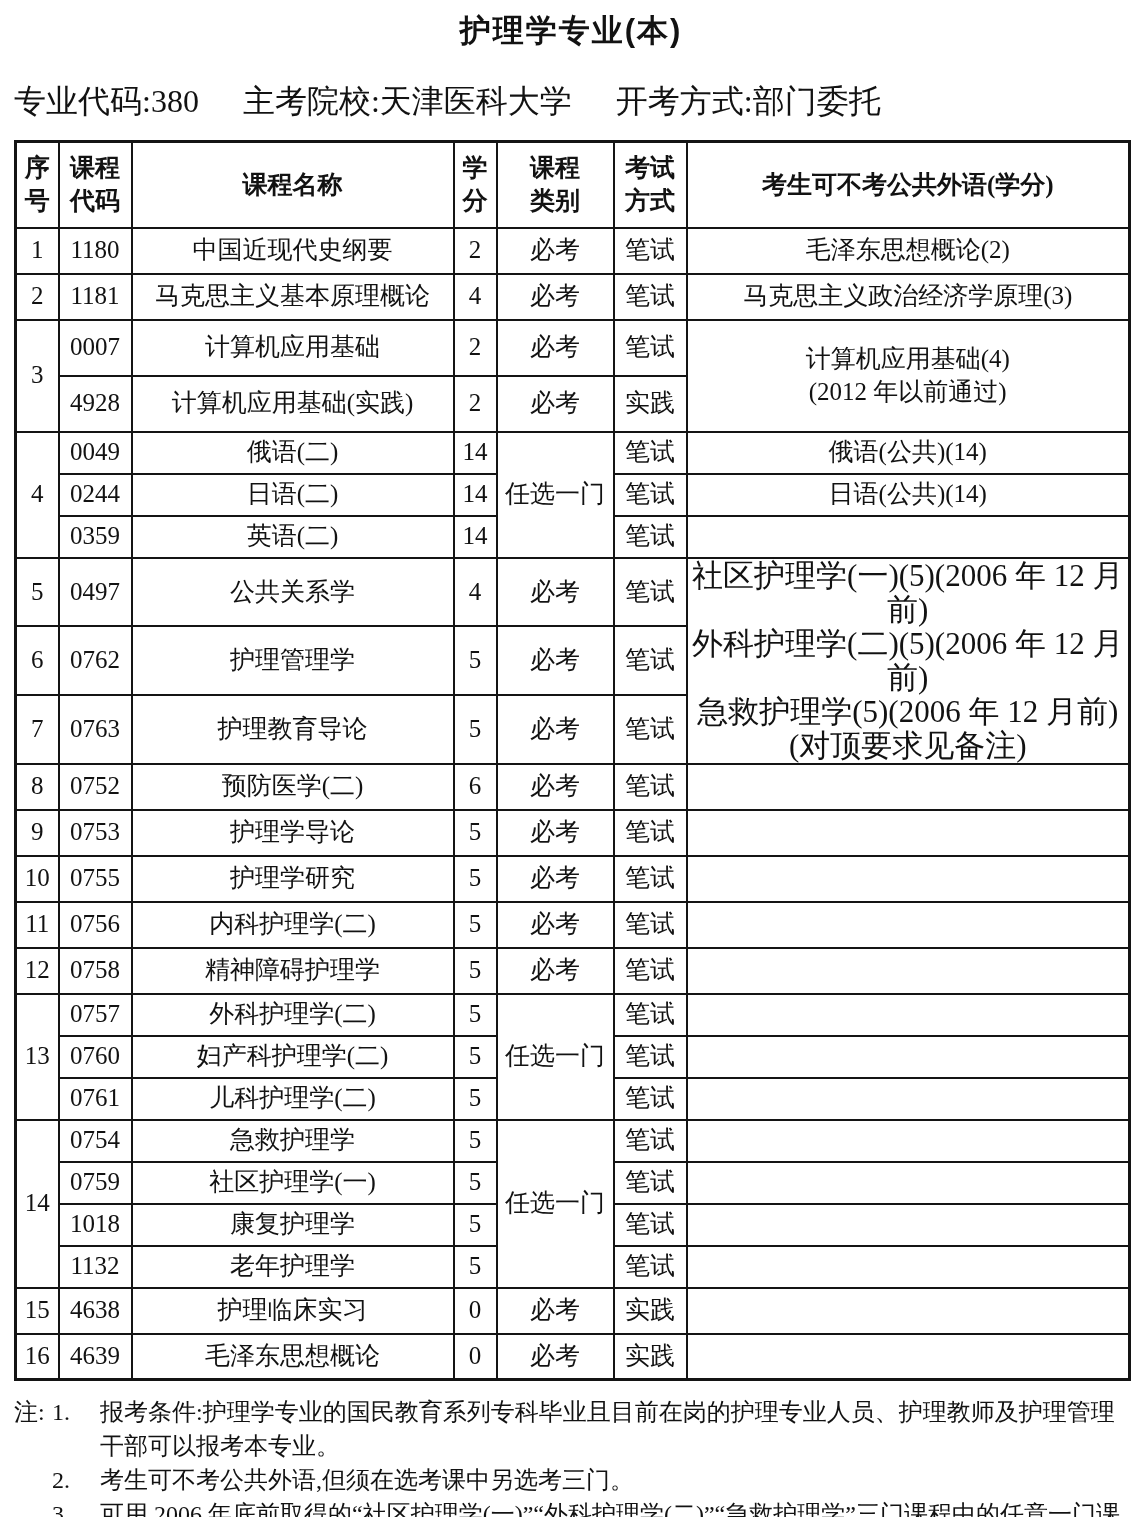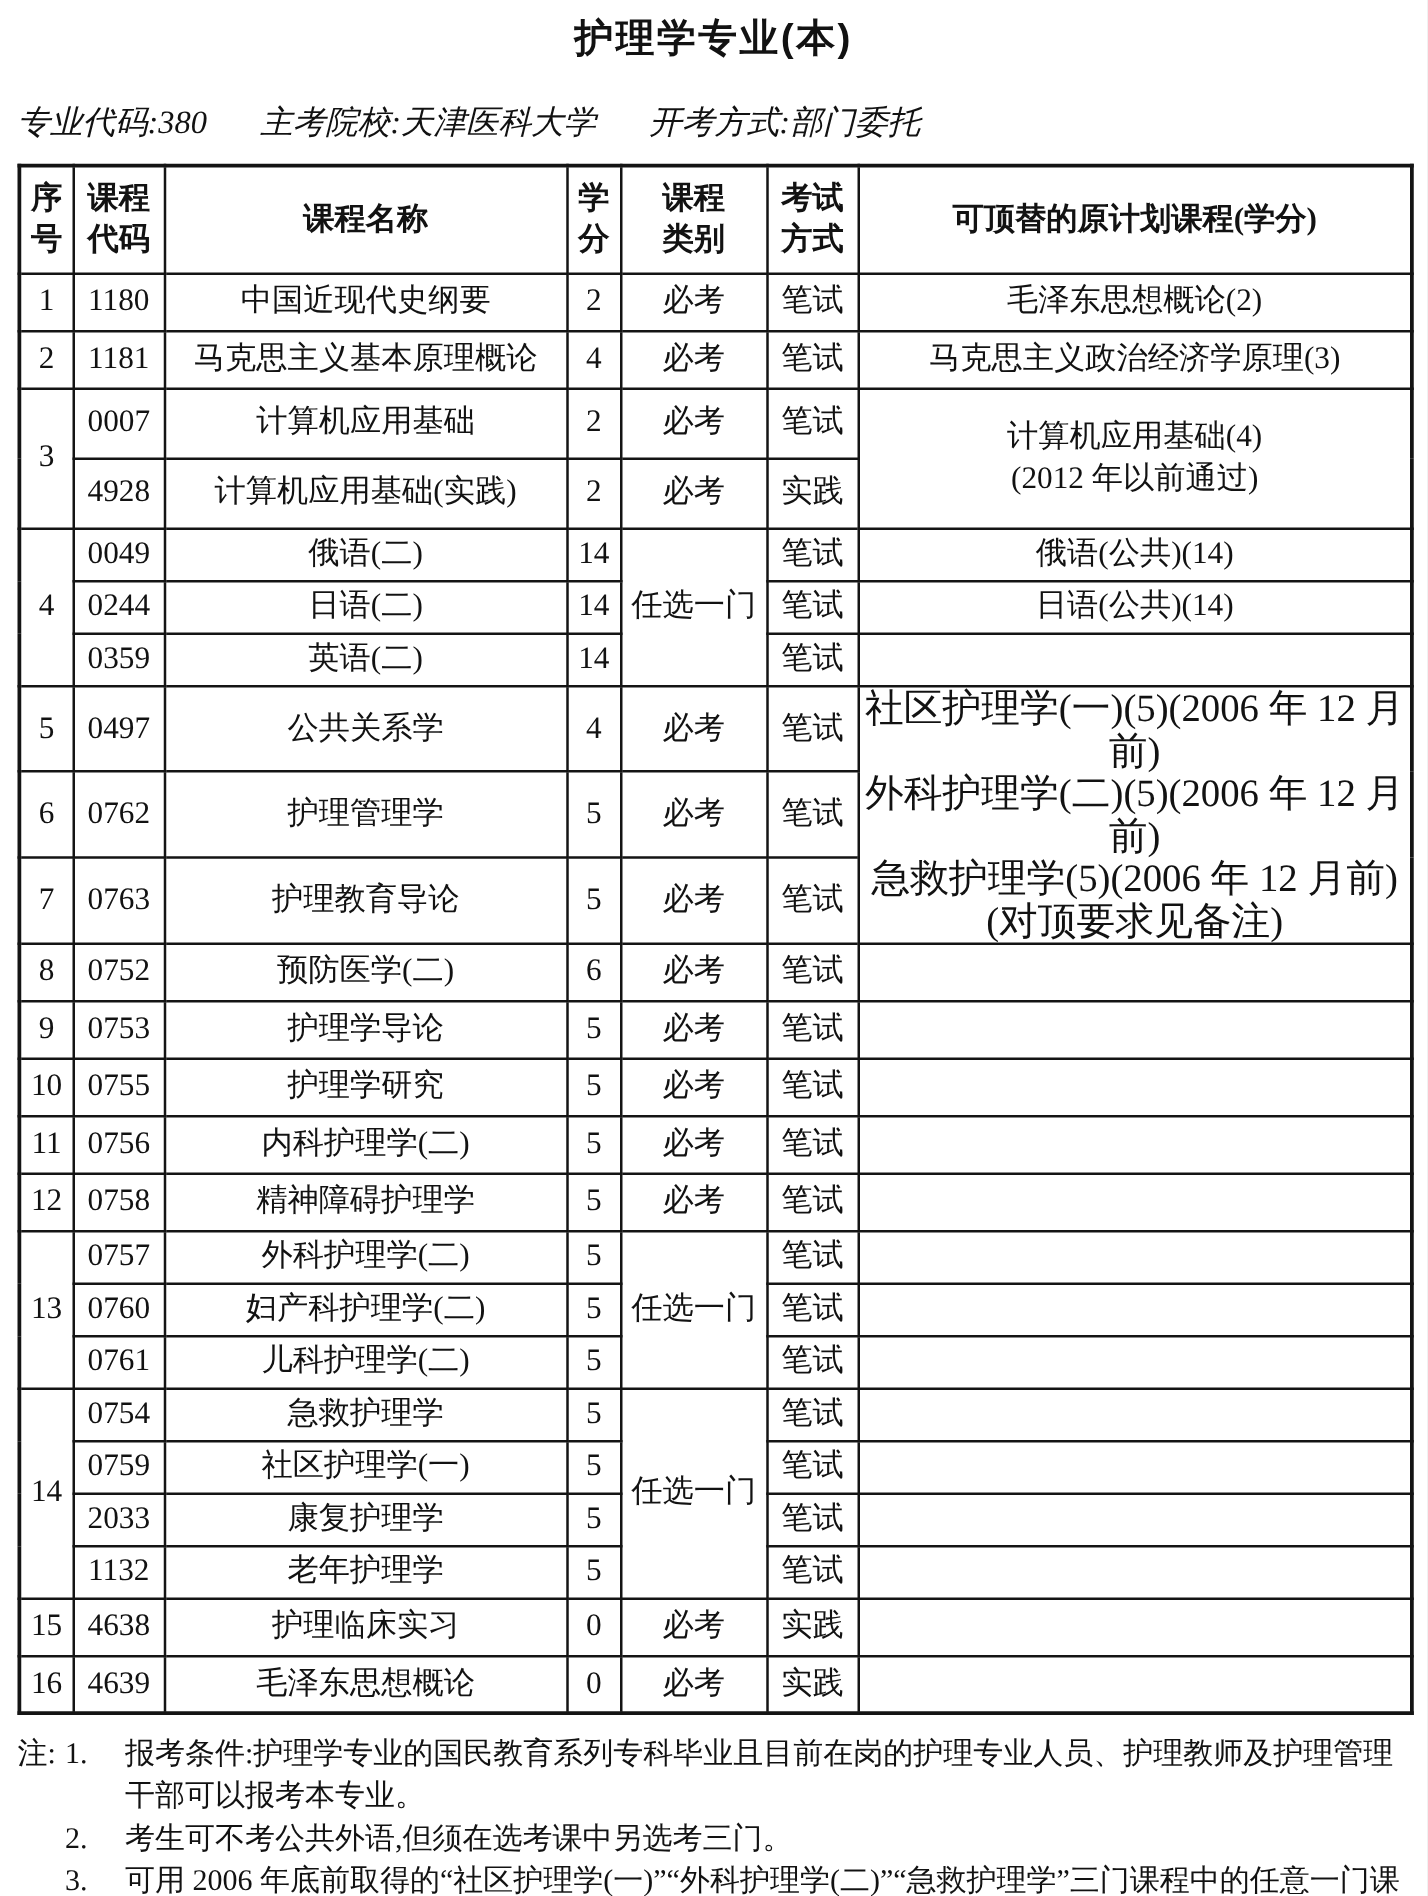--- a/index.html
+++ b/index.html
@@ -7,21 +7,21 @@
     width:1142px;height:1517px;box-sizing:border-box;
     margin:0 auto;background:#ffffff;color:#121212;
     font-family:"Liberation Serif","DejaVu Serif",serif;
     padding:4px 14px 0 14px;overflow:hidden;
   }
   .title{
     font-family:"Liberation Sans","DejaVu Sans",sans-serif;
     font-size:31px;font-weight:bold;text-align:center;
     margin:6px 0 0 0;letter-spacing:2px;
   }
-  .meta{font-size:26px;margin:28px 0 16px 0;white-space:nowrap;font-style:italic;}
+  .meta{font-size:32px;margin:28px 0 16px 0;white-space:nowrap;}
   .meta span{margin-right:36px;}
   table.course-table{
     border-collapse:collapse;border:3px solid #141414;
     width:1114px;table-layout:fixed;
   }
   th,td{
     border:2px solid #141414;text-align:center;vertical-align:middle;
     font-size:25px;line-height:1.3;padding:1px 2px;
     white-space:pre-line;overflow:hidden;
   }
@@ -69,21 +69,21 @@
 号</th>
         <th>课程
 代码</th>
         <th>课程名称</th>
         <th>学
 分</th>
         <th>课程
 类别</th>
         <th>考试
 方式</th>
-        <th>可顶替的原计划课程(学分)</th>
+        <th>考生可不考公共外语(学分)</th>
       </tr>
     </thead>
     <tbody>
         <tr class="r46">
           <td>1</td>
           <td>1180</td>
           <td>中国近现代史纲要</td>
           <td>2</td>
           <td>必考</td>
           <td>笔试</td>
@@ -244,21 +244,21 @@
           <td></td>
         </tr>
         <tr class="r42">
           <td>0759</td>
           <td>社区护理学(一)</td>
           <td>5</td>
           <td>笔试</td>
           <td></td>
         </tr>
         <tr class="r42">
-          <td>2033</td>
+          <td>1018</td>
           <td>康复护理学</td>
           <td>5</td>
           <td>笔试</td>
           <td></td>
         </tr>
         <tr class="r42">
           <td>1132</td>
           <td>老年护理学</td>
           <td>5</td>
           <td>笔试</td>

